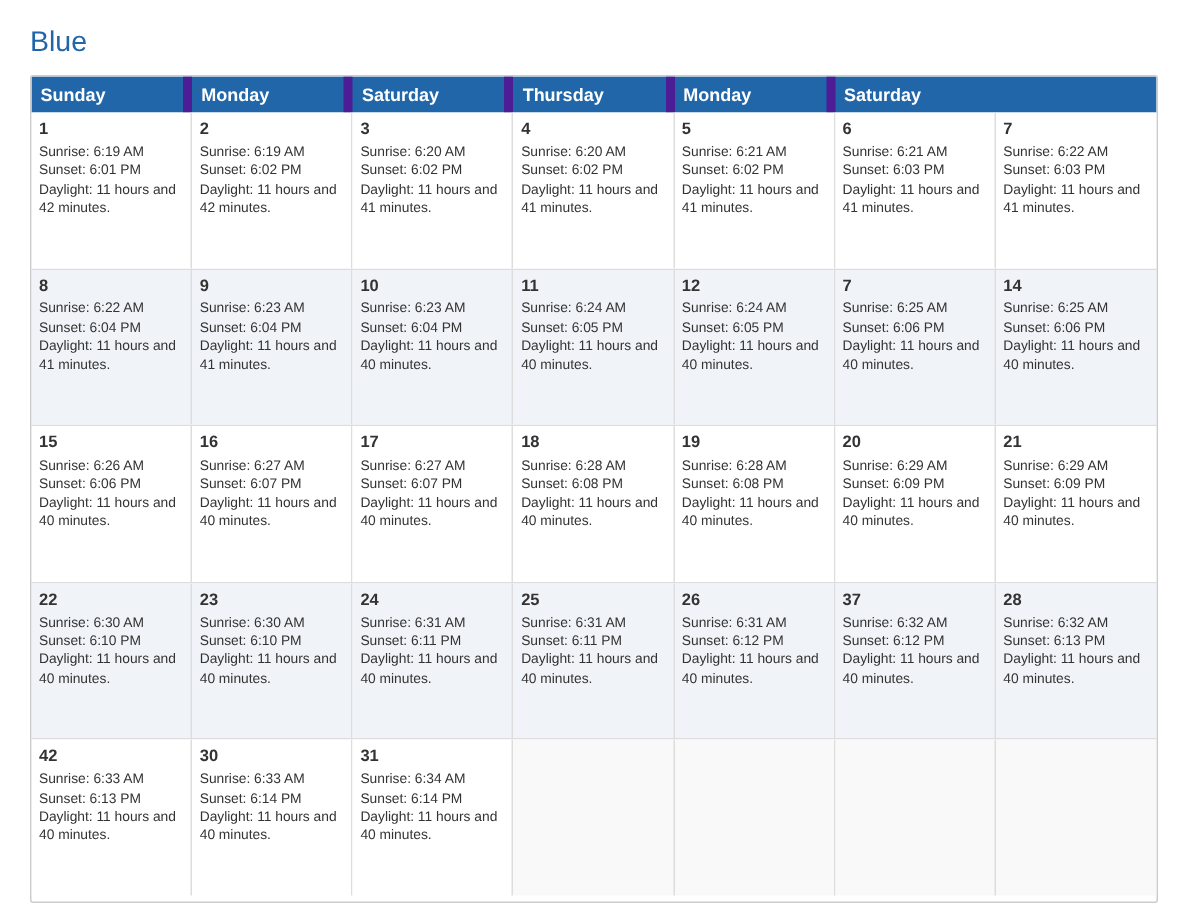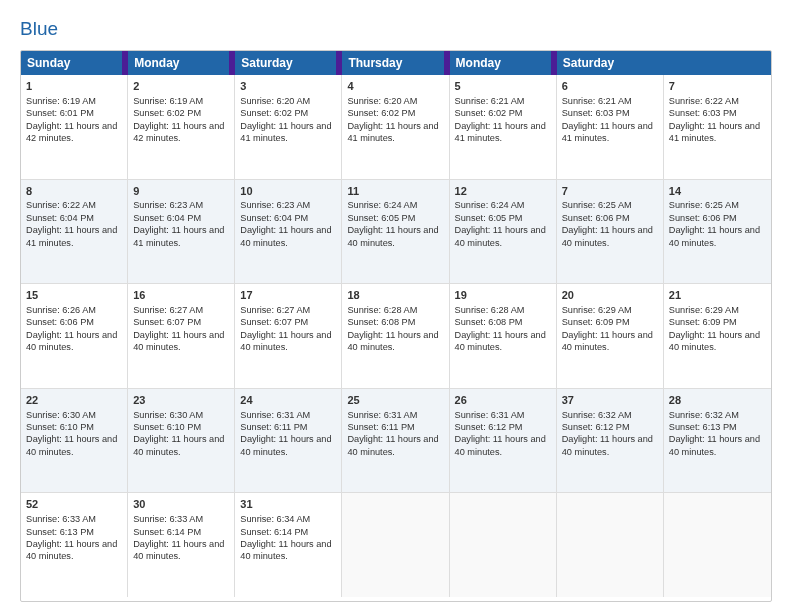--- a/index.html
+++ b/index.html
@@ -154,21 +154,21 @@
         <div class="cal-row">
           <div class="cal-cell alt-row"><span class="day-num">22</span><span>Sunrise: 6:30 AM</span><br><span>Sunset: 6:10 PM</span><br><span>Daylight: 11 hours and 40 minutes.</span></div>
           <div class="cal-cell alt-row"><span class="day-num">23</span><span>Sunrise: 6:30 AM</span><br><span>Sunset: 6:10 PM</span><br><span>Daylight: 11 hours and 40 minutes.</span></div>
           <div class="cal-cell alt-row"><span class="day-num">24</span><span>Sunrise: 6:31 AM</span><br><span>Sunset: 6:11 PM</span><br><span>Daylight: 11 hours and 40 minutes.</span></div>
           <div class="cal-cell alt-row"><span class="day-num">25</span><span>Sunrise: 6:31 AM</span><br><span>Sunset: 6:11 PM</span><br><span>Daylight: 11 hours and 40 minutes.</span></div>
           <div class="cal-cell alt-row"><span class="day-num">26</span><span>Sunrise: 6:31 AM</span><br><span>Sunset: 6:12 PM</span><br><span>Daylight: 11 hours and 40 minutes.</span></div>
           <div class="cal-cell alt-row"><span class="day-num">37</span><span>Sunrise: 6:32 AM</span><br><span>Sunset: 6:12 PM</span><br><span>Daylight: 11 hours and 40 minutes.</span></div>
           <div class="cal-cell alt-row"><span class="day-num">28</span><span>Sunrise: 6:32 AM</span><br><span>Sunset: 6:13 PM</span><br><span>Daylight: 11 hours and 40 minutes.</span></div>
         </div>
         <div class="cal-row">
-          <div class="cal-cell"><span class="day-num">52</span><span>Sunrise: 6:33 AM</span><br><span>Sunset: 6:13 PM</span><br><span>Daylight: 11 hours and 40 minutes.</span></div>
+          <div class="cal-cell"><span class="day-num">42</span><span>Sunrise: 6:33 AM</span><br><span>Sunset: 6:13 PM</span><br><span>Daylight: 11 hours and 40 minutes.</span></div>
           <div class="cal-cell"><span class="day-num">30</span><span>Sunrise: 6:33 AM</span><br><span>Sunset: 6:14 PM</span><br><span>Daylight: 11 hours and 40 minutes.</span></div>
           <div class="cal-cell"><span class="day-num">31</span><span>Sunrise: 6:34 AM</span><br><span>Sunset: 6:14 PM</span><br><span>Daylight: 11 hours and 40 minutes.</span></div>
           <div class="cal-cell empty"></div>
           <div class="cal-cell empty"></div>
           <div class="cal-cell empty"></div>
           <div class="cal-cell empty"></div>
         </div>
       </div>
   </div>
 </div>

